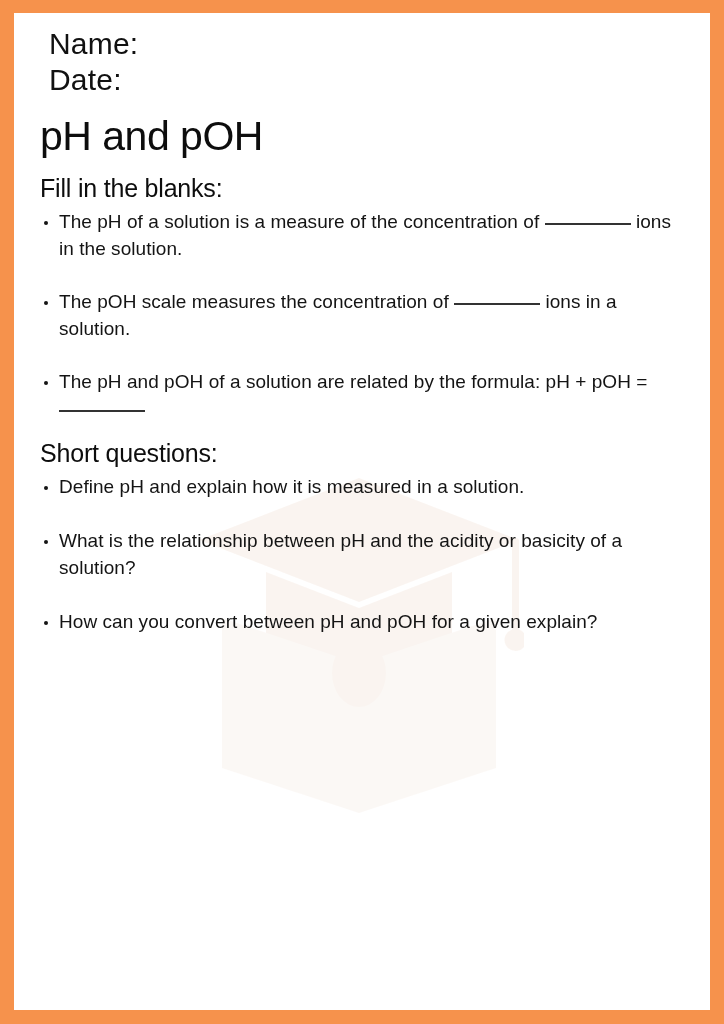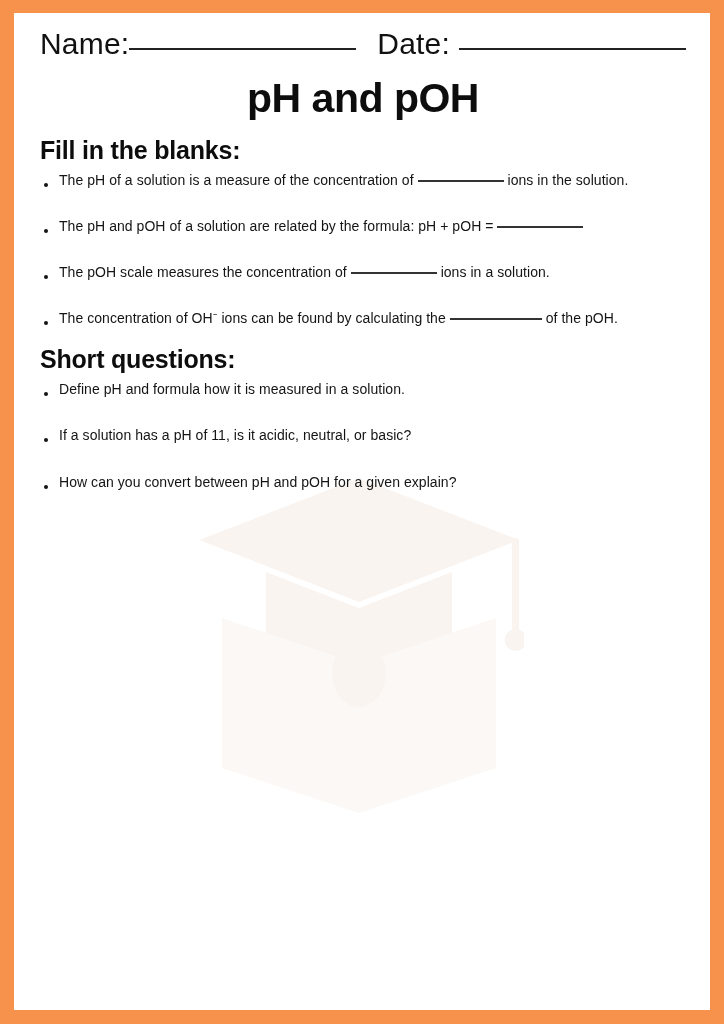--- a/index.html
+++ b/index.html
@@ -54,67 +54,68 @@
   }
 
   
   .namedate-row {
     display: flex;
     align-items: baseline;
     padding-top: 14px;
     font-size: 30px;
     color: #111;
     letter-spacing: 0.2px;
+    flex-direction: column;
   }
   .nd-label {
     white-space: nowrap;
     font-weight: 400;
   }
   .nd-rule {
     flex: 1 1 auto;
     border-bottom: 2px solid #222;
     height: 0;
     position: relative;
     top: -4px;
   }
   .nd-name-rule { margin-right: 14px; }
   .nd-date-label { margin-left: 7px; }
   .nd-date-rule { margin-left: 9px; }
 
   
   .title {
-    text-align: center;
+    text-align: left;
     font-size: 41px;
-    font-weight: 700;
+    font-weight: 400;
     letter-spacing: -0.5px;
     color: #0d0d0d;
     margin: 16px 0 0 0;
     line-height: 1.05;
   }
 
   
   .section-heading {
     font-size: 25px;
-    font-weight: 700;
+    font-weight: 400;
     color: #0d0d0d;
     letter-spacing: -0.2px;
     margin: 16px 0 6px 0;
   }
   .section-heading.short-q { }
 
   
   ul.qlist {
     list-style: none;
     margin: 0;
     padding: 0;
   }
   ul.qlist li {
     position: relative;
     padding-left: 19px;
-    font-size: 14px;
+    font-size: 19px;
     line-height: 1.42;
     color: #141414;
     letter-spacing: 0.05px;
   }
   ul.qlist li::before {
     content: "";
     position: absolute;
     left: 4px;
     top: 12px;
     width: 4px;
@@ -169,38 +170,35 @@
 
       <h1 class="title">pH and pOH</h1>
 
       <h2 class="section-heading">Fill in the blanks:</h2>
 
       <ul class="qlist fill-list">
         <li>
           <span>The pH of a solution is a measure of the concentration of </span><span class="blank blank-sm"></span><span> ions in the solution.</span>
         </li>
         <li>
+          <span>The pOH scale measures the concentration of </span><span class="blank blank-sm"></span><span> ions in a solution.</span>
+        </li>
+        <li>
           <span>The pH and pOH of a solution are related by the formula: pH + pOH = </span><span class="blank blank-sm"></span>
         </li>
-        <li>
-          <span>The pOH scale measures the concentration of </span><span class="blank blank-sm"></span><span> ions in a solution.</span>
-        </li>
-        <li>
-          <span>The concentration of OH⁻ ions can be found by calculating the </span><span class="blank blank-md"></span><span> of the pOH.</span>
-        </li>
       </ul>
 
       <h2 class="section-heading short-q">Short questions:</h2>
 
       <ul class="qlist short-list">
         <li>
-          <span>Define pH and formula how it is measured in a solution.</span>
-        </li>
-        <li>
-          <span>If a solution has a pH of 11, is it acidic, neutral, or basic?</span>
+          <span>Define pH and explain how it is measured in a solution.</span>
+        </li>
+        <li>
+          <span>What is the relationship between pH and the acidity or basicity of a solution?</span>
         </li>
         <li>
           <span>How can you convert between pH and pOH for a given explain?</span>
         </li>
       </ul>
 
     </div>
   </div>
 </div>
 

